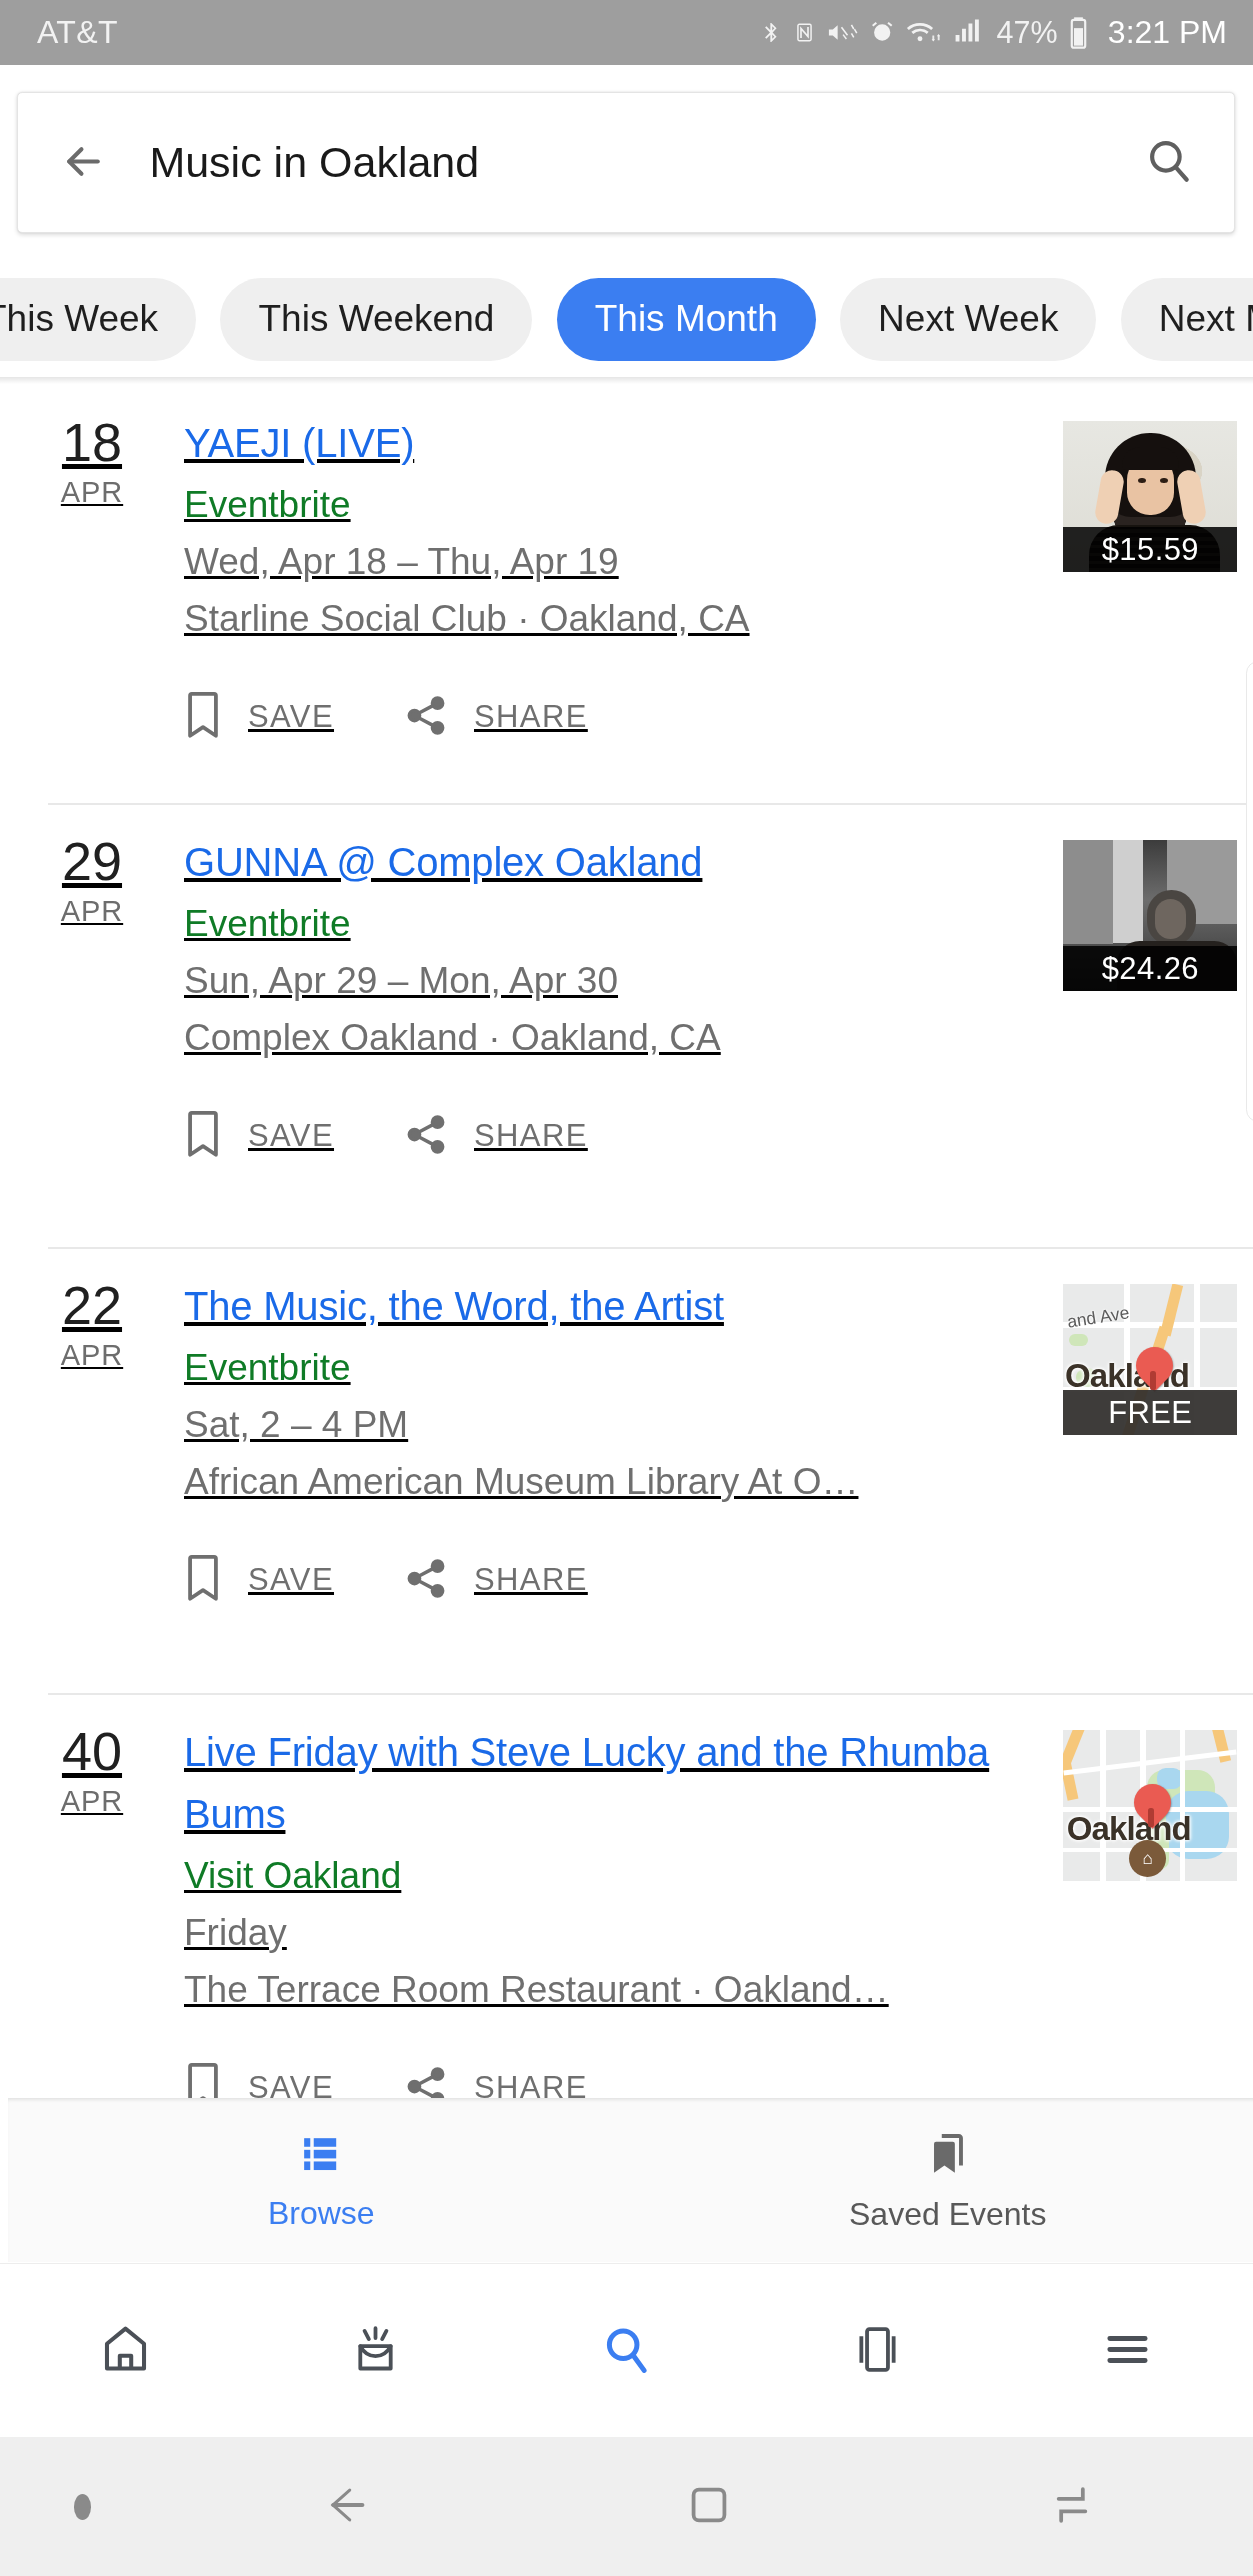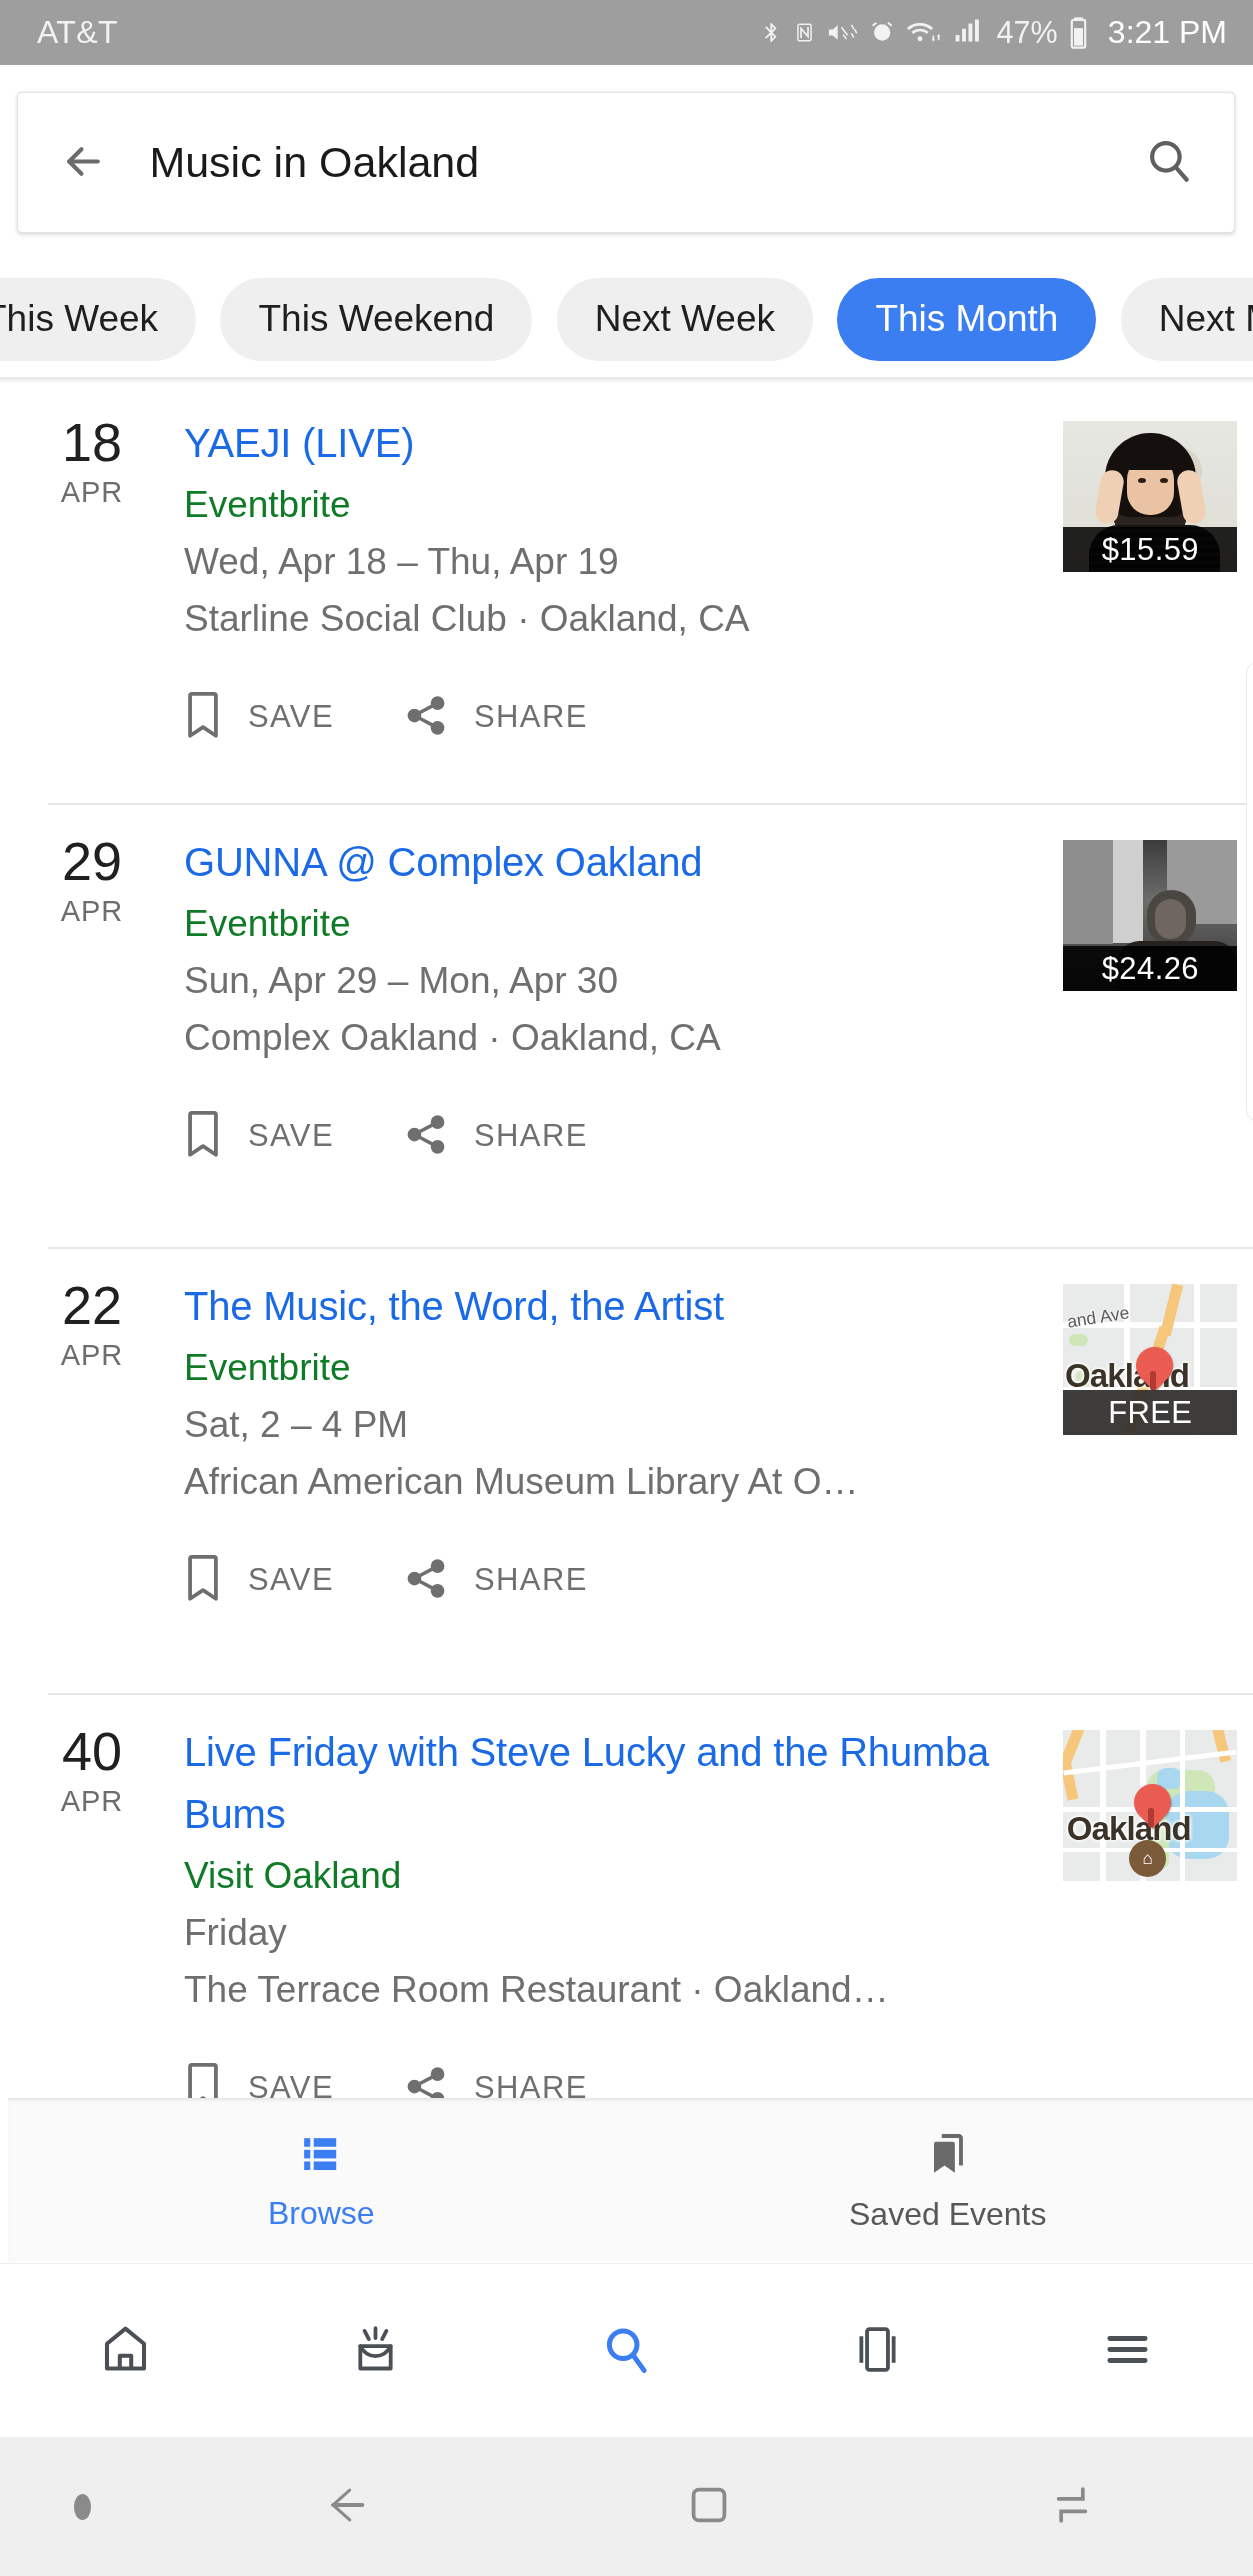--- a/index.html
+++ b/index.html
@@ -52,21 +52,21 @@
     display:flex; align-items:center; justify-content:center;
     padding:0 38px; font-size:37px; white-space:nowrap; cursor:pointer;
   }
   .chip.sel{ background:#3b7ef1; color:#ffffff; }
   .chipbar-shadow{
     position:absolute; top:377px; left:0; width:1253px; height:7px;
     background:linear-gradient(to bottom, rgba(0,0,0,.10), rgba(0,0,0,0));
   }
 
   
-  .list{ position:absolute; top:384px; left:0; width:1253px; height:1714px; background:#fff;}
+  .list{ position:absolute; top:384px; left:0; width:1253px; height:1714px; background:#fff;text-decoration:underline;}
   .card{ position:relative; width:1253px; display:flex; padding:0 0 0 0; }
   .card + .card .divider{}
   .divider{
     position:absolute; left:48px; right:0; top:0; height:1.7px; background:#e8e8e8;
   }
   .datecol{
     width:184px; min-width:184px; padding-top:30px;
     display:flex; flex-direction:column; align-items:center;
   }
   .d-day{ font-size:54px; color:#202020; line-height:57px; font-weight:400;}
@@ -260,22 +260,22 @@
             <path d="M15.4 15.2 20.5 21"></path>
           </svg>
       </span>
     </div>
   </div>
 
   <div class="chipbar">
     <div class="chiprow">
       <div class="chip">This Week</div>
       <div class="chip">This Weekend</div>
+      <div class="chip sel">This Month</div>
       <div class="chip">Next Week</div>
-      <div class="chip sel">This Month</div>
       <div class="chip">Next Month</div>
     </div>
   </div>
   <div class="chipbar-shadow"></div>
 
   <div class="list">
 
     <div class="card" style="height:419px;">
       <div class="datecol">
         <div class="d-day">18</div>

